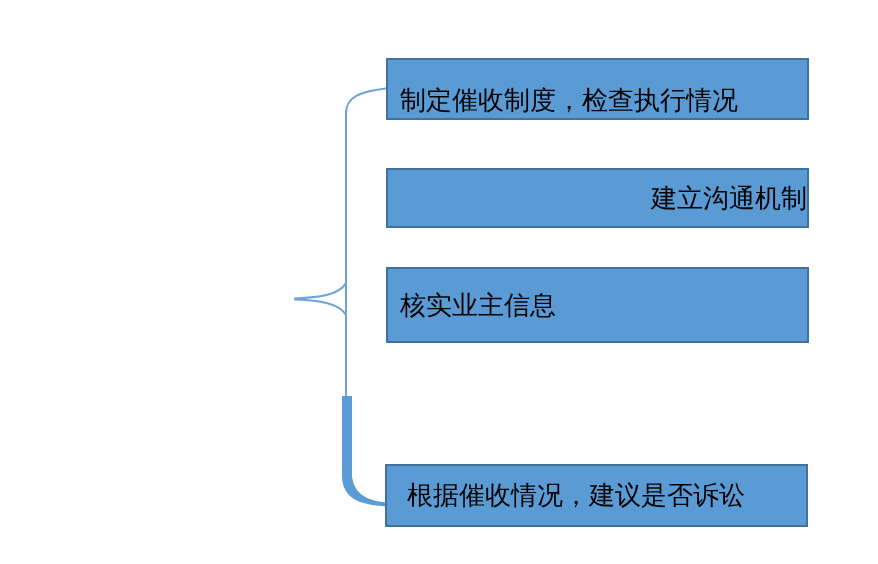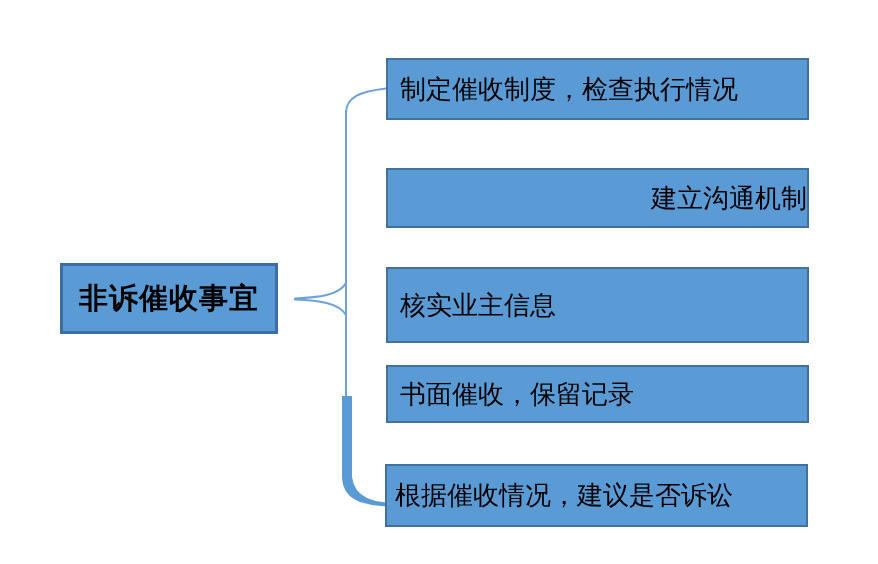--- a/index.html
+++ b/index.html
@@ -52,60 +52,54 @@
     font-size: 29px;
     letter-spacing: 1px;
   }
   .branch {
     width: 423px;
     border: 2px solid var(--box-border, #41719c);
     padding-left: 12px;
     font-family: "Liberation Serif", "DejaVu Serif", serif;
     font-size: 26px;
   }
-  .b1 { left: 386px; top: 58px;  height: 62px; }
+  .b1 { left: 386px; top: 58px;  height: 62px; align-items: flex-end; }
   .b2 { left: 386px; top: 168px; height: 60px; justify-content: flex-end; }
   .b3 { left: 386px; top: 267px; height: 76px; }
   .b4 { left: 386px; top: 365px; height: 58px; }
-  .b5 { left: 385px; top: 464px; height: 63px; padding-left: 8px; }
+  .b5 { left: 385px; top: 464px; height: 63px; padding-left: 20px; }
 </style>
 </head>
 <body>
 
 <div class="canvas">
 
   <svg class="connectors" width="878" height="564" viewBox="0 0 878 564" aria-hidden="true">
 
     <path class="thin" d="M386,88.5 C360,91.5 346,97 346,113"></path>
 
     <path class="thin" d="M346,111 L346,397"></path>
 
     <path class="thin" d="M295,298.5 C318,297.5 339,295.5 346,283"></path>
     <path class="thin" d="M295,299.5 C318,300.5 339,302.5 346,315"></path>
 
     <path class="thickfill" d="M342,396 H352 V477 Q354,492 367,498 Q375,501.5 386,502.5 L386,506.5 Q371,505.5 360,502 Q347,497 343.5,486 Q342,481 342,477 Z"></path>
   </svg>
 
-  <div class="node root">
-    <span>非诉催收事宜</span>
-  </div>
 
   <div class="node branch b1">
     <span>制定催收制度，检查执行情况</span>
   </div>
 
   <div class="node branch b2">
     <span>建立沟通机制</span>
   </div>
 
   <div class="node branch b3">
     <span>核实业主信息</span>
   </div>
 
-  <div class="node branch b4">
-    <span>书面催收，保留记录</span>
-  </div>
 
   <div class="node branch b5">
     <span>根据催收情况，建议是否诉讼</span>
   </div>
 
 </div>
 
 </body></html>

